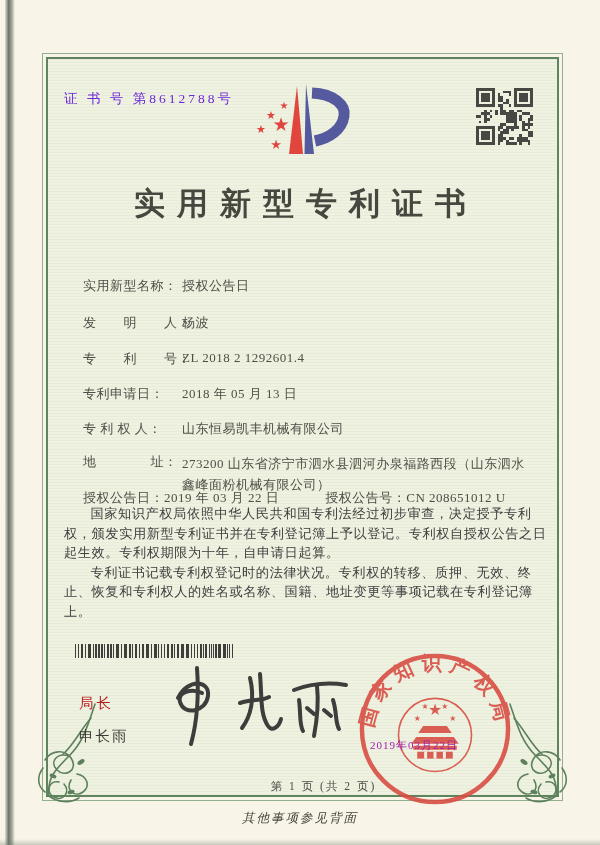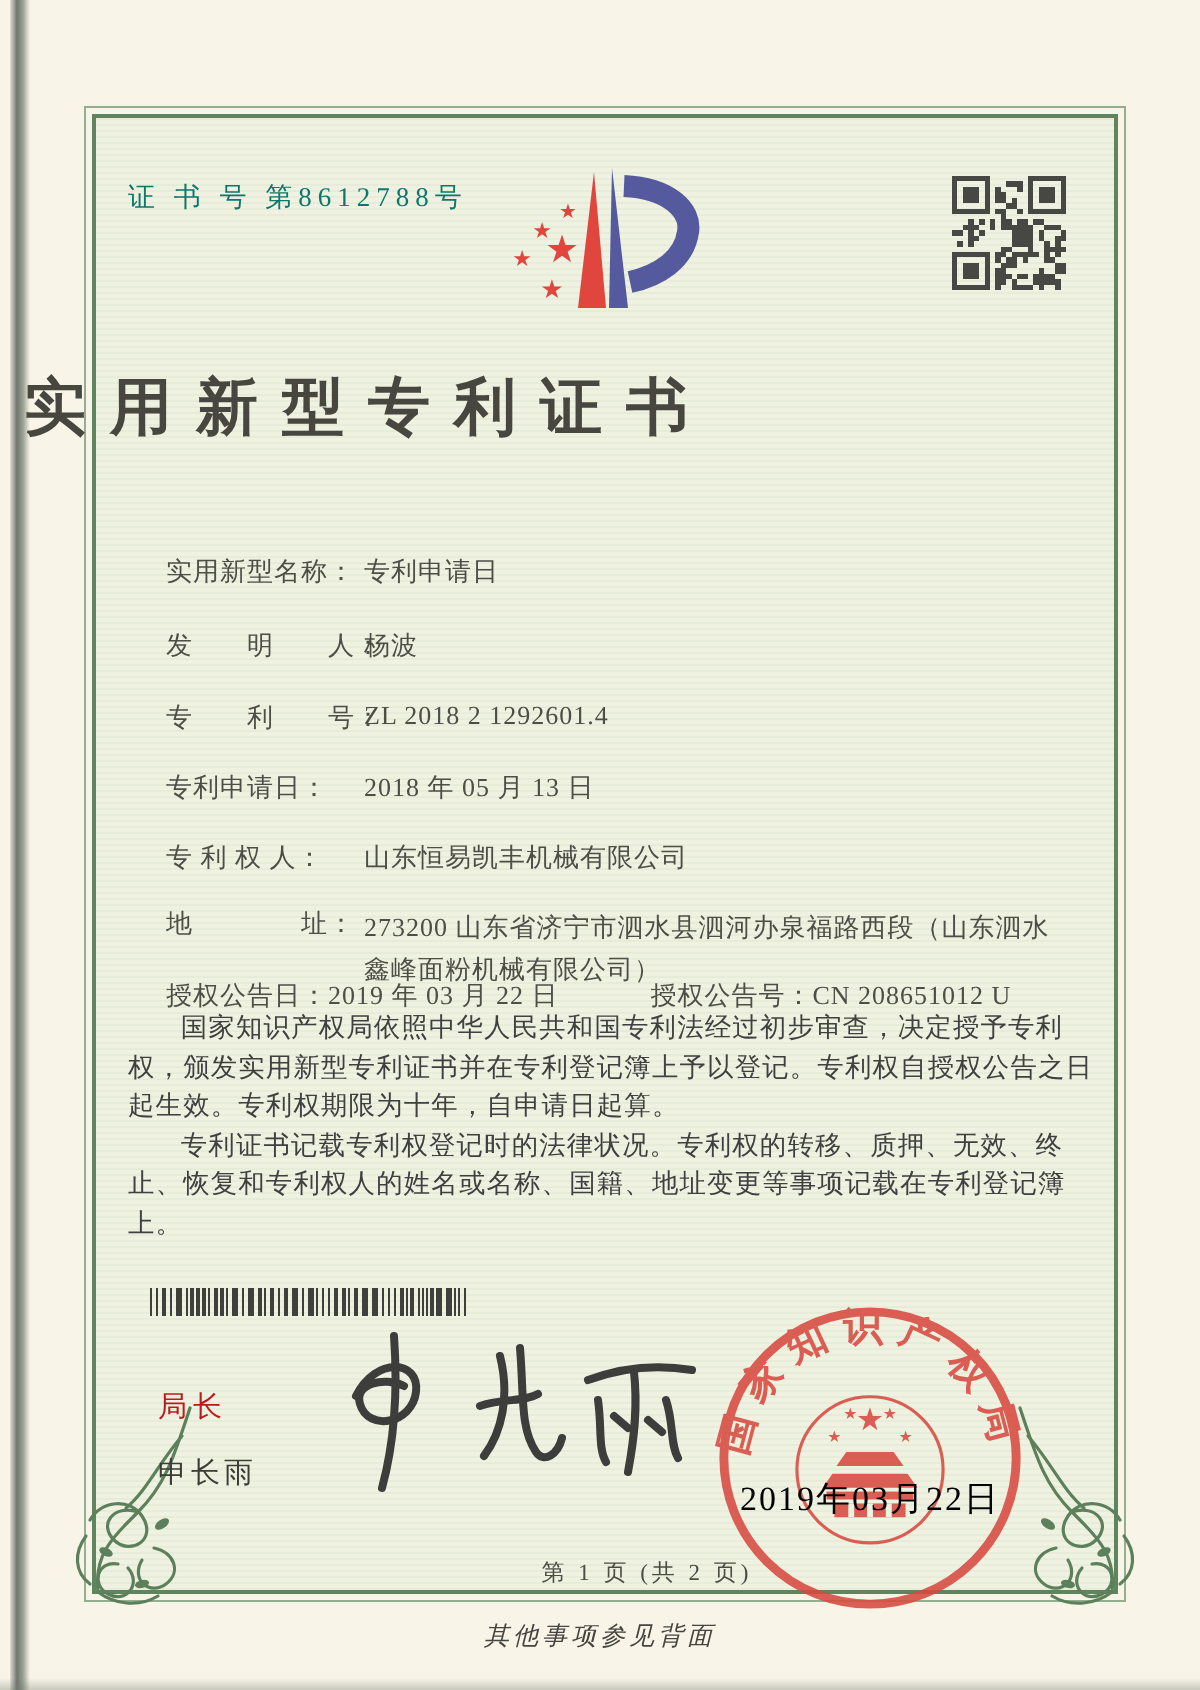--- a/index.html
+++ b/index.html
@@ -15,41 +15,41 @@
   .border-outer{position:absolute;left:42px;top:53px;width:519px;height:746px;
     border:1px solid #94ae90;}
   .border-inner{position:absolute;left:3px;top:3px;right:3px;bottom:3px;
     border:2px solid #5f855f;
     background:
       repeating-linear-gradient(0deg,rgba(130,160,120,.07) 0 1px,rgba(0,0,0,0) 1px 3px),
       #eff2e1;}
   .corner{position:absolute;pointer-events:none;}
   .corner.bl{left:-14px;bottom:-16px;}
   .corner.br{right:-14px;bottom:-16px;transform:scaleX(-1);}
-  .cert-no{position:absolute;left:64px;top:90px;font-size:13.5px;letter-spacing:3px;color:#0f766e;}
+  .cert-no{position:absolute;left:64px;top:90px;font-size:13.5px;letter-spacing:3px;color:#6d28d9;}
   .logo{position:absolute;left:228px;top:56px;width:130px;height:112px;}
   .qr{position:absolute;left:476px;top:88px;width:57px;height:57px;}
-  .title{position:absolute;left:0;right:0;top:183px;text-align:left;
+  .title{position:absolute;left:0;right:0;top:183px;text-align:center;
     font-size:31px;font-weight:700;letter-spacing:12px;color:#474740;text-indent:12px;}
   .frow{position:absolute;left:68px;font-size:13px;letter-spacing:.5px;color:#4e4e47;white-space:pre;}
   .frow .lab{display:inline-block;width:99px;white-space:pre;vertical-align:top;}
   .frow .val{display:inline-block;white-space:pre-wrap;vertical-align:top;}
   .frow.addr .val{width:356px;line-height:21px;}
   .grant .pair2{margin-left:46px;}
   .body-text{position:absolute;left:64px;top:504px;width:486px;
     font-size:13.2px;line-height:19.5px;letter-spacing:.6px;color:#404040;}
   .body-text p{margin:0;text-indent:2em;}
   .barcode{position:absolute;left:75px;top:644px;width:160px;height:14px;}
   .director-title{position:absolute;left:79px;top:694px;font-size:14.5px;letter-spacing:3px;
     color:#b91c1c;font-family:"Liberation Sans","DejaVu Sans",sans-serif;}
   .director-name{position:absolute;left:79px;top:727px;font-size:14.5px;letter-spacing:2px;
     color:#3d3d38;font-family:"Liberation Sans","DejaVu Sans",sans-serif;}
   .signature{position:absolute;left:152px;top:658px;width:210px;height:95px;}
   .seal{position:absolute;left:356px;top:650px;width:158px;height:158px;opacity:.88;}
-  .seal-date{position:absolute;left:370px;top:738px;font-size:17px;letter-spacing:1px;color:#000000;}
+  .seal-date{position:absolute;left:370px;top:738px;font-size:11px;letter-spacing:1px;color:#a21caf;}
   .page-num{position:absolute;left:0;right:0;top:779px;text-align:center;
     font-size:11.5px;letter-spacing:2px;color:#4c4c45;padding-left:47px;}
   .footer-note{position:absolute;left:0;right:0;top:810px;text-align:center;
     font-size:12.5px;letter-spacing:2px;font-style:italic;color:#45443e;}
 </style>
 </head>
 <body>
 
 <div class="page">
 
@@ -327,21 +327,21 @@
       <rect x="12" y="20" width="1" height="1" fill="#474744"></rect>
       <rect x="13" y="20" width="1" height="1" fill="#474744"></rect>
       <rect x="14" y="20" width="1" height="1" fill="#474744"></rect>
       <rect x="16" y="20" width="1" height="1" fill="#474744"></rect>
       <rect x="19" y="20" width="1" height="1" fill="#474744"></rect>
     </svg>
 
   <div class="title">实用新型专利证书</div>
 
   <div class="frow" style="top:261px">
-    <span class="lab">实用新型名称：</span><span class="val">专利申请日</span>
+    <span class="lab">实用新型名称：</span><span class="val">授权公告日</span>
   </div>
   <div class="frow" style="top:298px">
     <span class="lab">发　　明　　人：</span><span class="val">杨波</span>
   </div>
   <div class="frow" style="top:334px">
     <span class="lab">专　　利　　号：</span><span class="val">ZL 2018 2 1292601.4</span>
   </div>
   <div class="frow" style="top:369px">
     <span class="lab">专利申请日：</span><span class="val">2018 年 05 月 13 日</span>
   </div>

